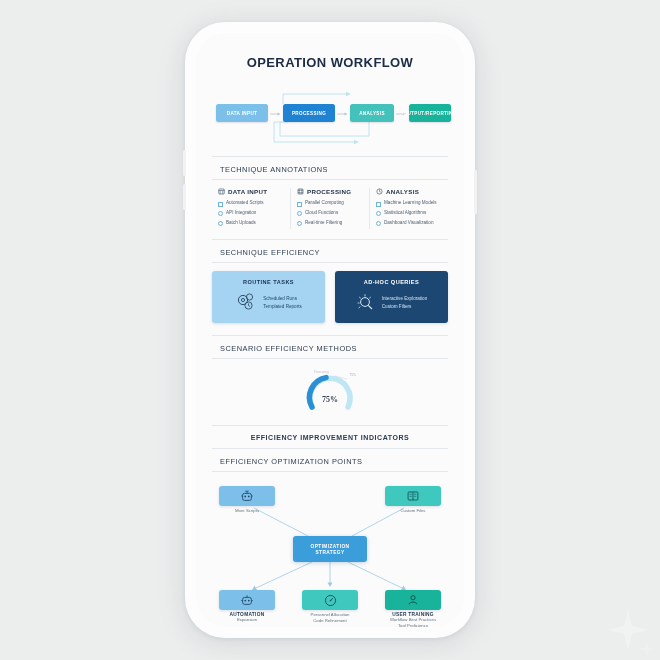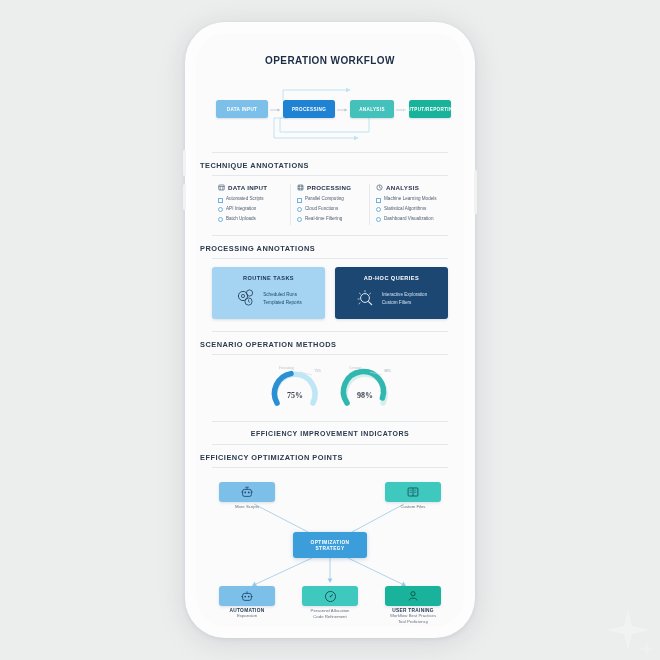--- a/index.html
+++ b/index.html
@@ -23,26 +23,26 @@
   #btn-vol-up{left:183px;top:150px;width:3px;height:26px;}
   #btn-vol-dn{left:183px;top:184px;width:3px;height:26px;}
   #btn-power{left:474px;top:170px;width:3px;height:44px;}
 
   
   .sparkle{position:absolute;opacity:.55;}
 
   
   .sheet{position:absolute;left:0;top:0;width:268px;}
   .page-title{
-    text-align:center;font-size:10px;font-weight:bold;letter-spacing:.4px;
+    text-align:center;font-size:13px;font-weight:bold;letter-spacing:.4px;
     color:#1b2c45;margin-top:22px;
   }
   .sect-title{
-    font-size:7.4px;font-weight:bold;letter-spacing:.5px;color:#2b3a4e;
-    margin:0 0 5px 4px;
+    font-size:7.4px;font-weight:normal;letter-spacing:.5px;color:#2b3a4e;
+    margin:0 0 5px 24px;
   }
   .rule{height:1px;background:#e4e7ea;margin:4px 16px 8px 16px;}
 
   
   #workflow{position:relative;margin-top:20px;height:62px;}
   .flow-box{
     position:absolute;top:14px;height:18px;border-radius:2.5px;
     display:flex;align-items:center;justify-content:center;
     color:#fff;font-size:4.6px;font-weight:bold;letter-spacing:.35px;
     box-shadow:0 1px 2px rgba(30,60,90,.14);
@@ -254,21 +254,21 @@
           <div class="ann-item">
             <span class="bullet round"></span>
             <span class="ann-item-text">Dashboard Visualization</span>
           </div>
         </div>
 
       </div>
     </div>
 
     <div class="rule" style="margin-top:10px;"></div>
-    <div class="sect-title">PROCESSING ANNOTATIONS</div>
+    <div class="sect-title">SECHNIQUE EFFICIENCY</div>
     <div class="rule"></div>
 
     <div id="cards">
       <div class="big-card card-light">
         <div class="big-card-title">ROUTINE TASKS</div>
         <div class="card-body">
           <svg width="22" height="20" viewBox="0 0 22 20">
             <circle cx="8" cy="8" r="4.6" fill="none" stroke="#2f4a63" stroke-width="1"></circle>
             <circle cx="8" cy="8" r="1.6" fill="none" stroke="#2f4a63" stroke-width=".9"></circle>
             <circle cx="14.5" cy="5" r="3.1" fill="none" stroke="#2f4a63" stroke-width=".9"></circle>
@@ -292,46 +292,36 @@
           </svg>
           <div class="card-lines">
             <div class="card-line">Interactive Exploration</div>
             <div class="card-line">Custom Filters</div>
           </div>
         </div>
       </div>
     </div>
 
     <div class="rule" style="margin-top:12px;"></div>
-    <div class="sect-title">SCENARIO OPERATION METHODS</div>
+    <div class="sect-title">SCENARIO EFFICIENCY METHODS</div>
     <div class="rule"></div>
 
     <div id="gauges">
       <div class="gauge">
         <svg width="56" height="44" viewBox="0 0 56 44">
           <path d="M10 38 A20 20 0 1 1 46 38" fill="none" stroke="#bfe6f4" stroke-width="5.5" stroke-linecap="round"></path>
           <path d="M10 38 A20 20 0 0 1 24 8.6" fill="none" stroke="#2b8fd4" stroke-width="5.5" stroke-linecap="round"></path>
           <path d="M33 7 L45 10" stroke="#cfd8e0" stroke-width=".6"></path>
         </svg>
         <div class="gauge-cap2">Processing</div>
         <div class="gauge-cap">75%</div>
         <div class="gauge-val">75%</div>
       </div>
 
 
-      <div class="gauge">
-        <svg width="56" height="44" viewBox="0 0 56 44">
-          <path d="M10 38 A20 20 0 1 1 46 38" fill="none" stroke="#d7efec" stroke-width="5.5" stroke-linecap="round"></path>
-          <path d="M10 38 A20 20 0 1 1 45.4 33" fill="none" stroke="#2fb7b0" stroke-width="5.5" stroke-linecap="round"></path>
-          <path d="M33 7 L45 10" stroke="#cfd8e0" stroke-width=".6"></path>
-        </svg>
-        <div class="gauge-cap2">Coverage</div>
-        <div class="gauge-cap">88%</div>
-        <div class="gauge-val">98%</div>
-      </div>
     </div>
 
     <div class="rule" style="margin-top:8px;"></div>
     <div class="centered-sub">EFFICIENCY IMPROVEMENT INDICATORS</div>
     <div class="rule" style="margin-top:7px;"></div>
 
     <div class="sect-title">EFFICIENCY OPTIMIZATION POINTS</div>
     <div class="rule"></div>
 
     <div id="optim">

